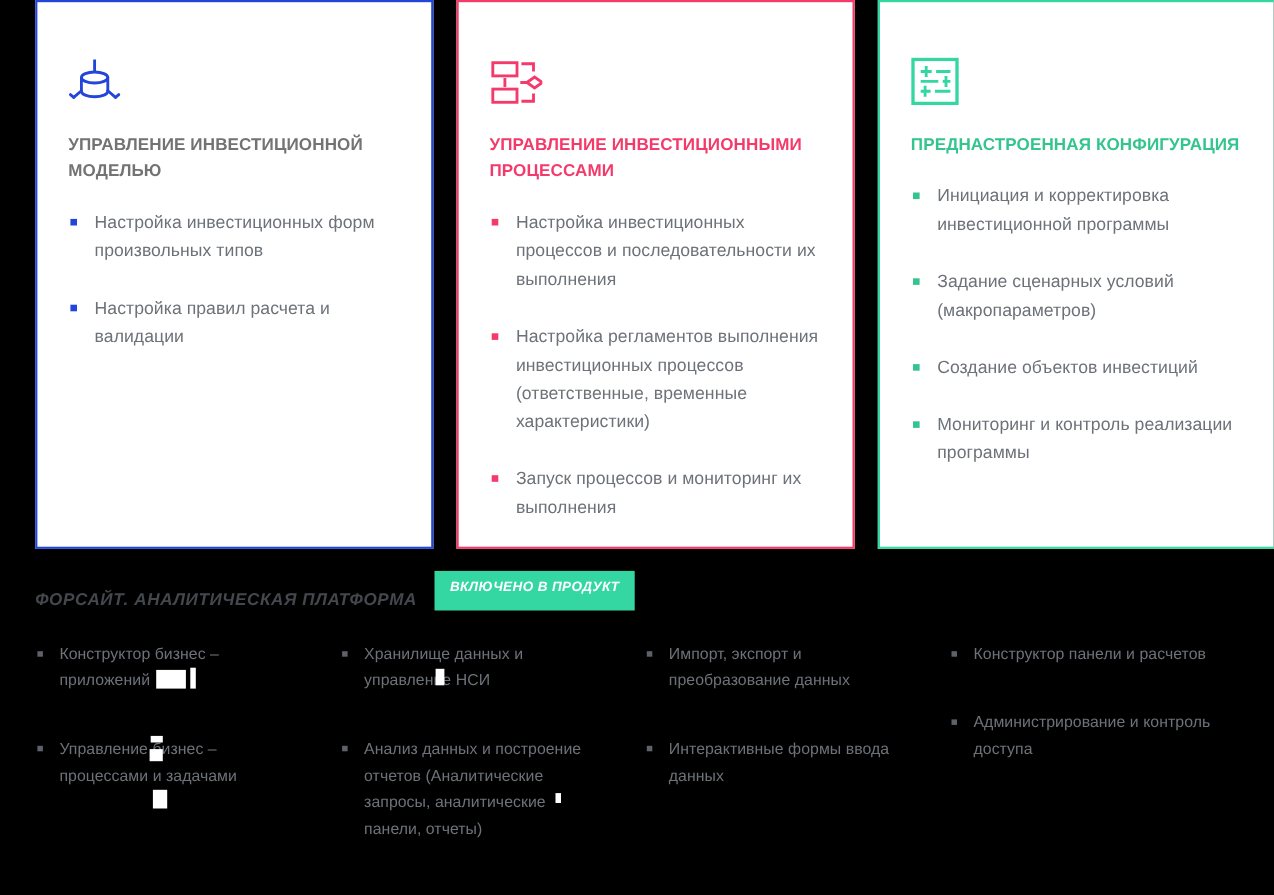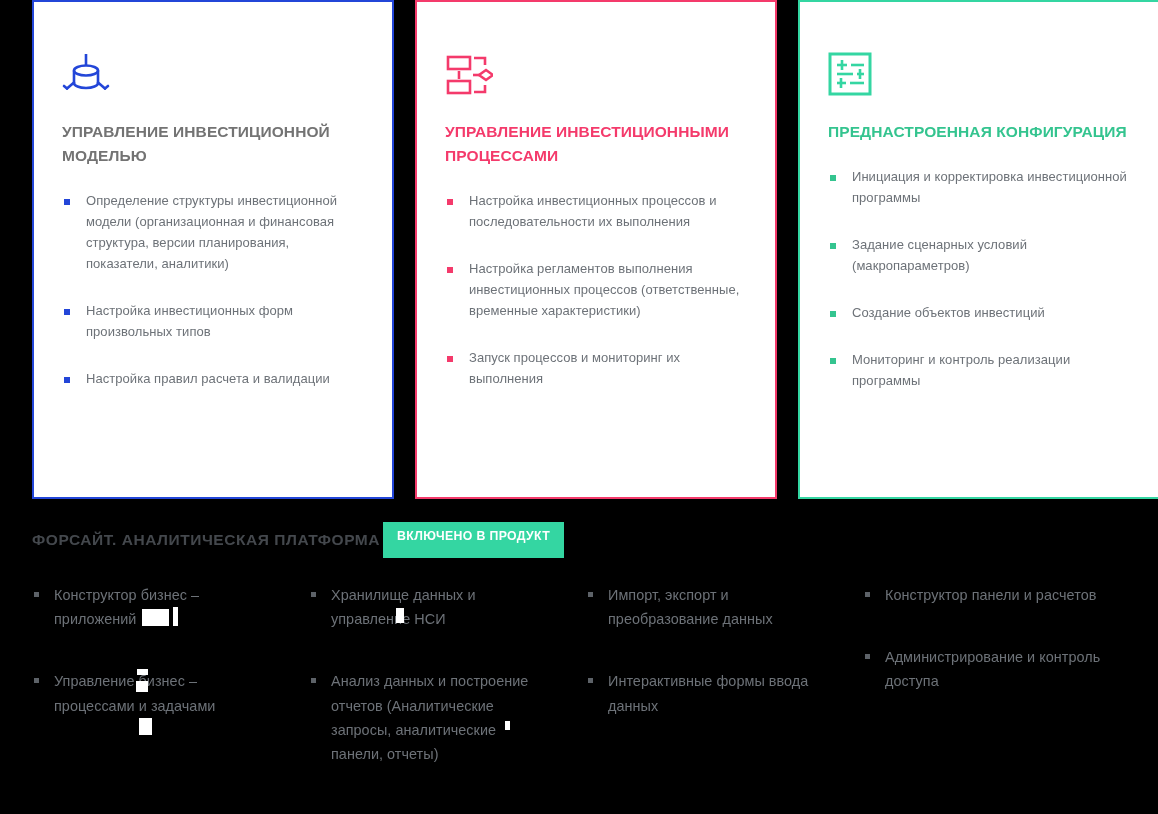--- a/index.html
+++ b/index.html
@@ -57,21 +57,21 @@
   }
   .card.pink  .card-title { color: #f43a6b; }
   .card.green .card-title { color: #34c48f; }
 
   .card-list { list-style: none; }
 
   .card-list li {
     position: relative;
     padding-left: 24px;
     margin-bottom: 26px;
-    font-size: 13px;
+    font-size: 16px;
     line-height: 1.62;
     color: #6d7278;
     letter-spacing: 0.05px;
   }
 
   .card-list li .bullet {
     position: absolute;
     left: 2px;
     top: 9px;
     width: 6px;
@@ -85,24 +85,25 @@
   
   .bottom {
     position: absolute;
     left: 32px;
     top: 525px;
     width: 1110px;
   }
 
   .bottom-head {
     display: flex;
-    align-items: center;
-    gap: 3px;
+    align-items: flex-end;
+    gap: 16px;
     height: 30px;
     margin-bottom: 28px;
+    font-style: italic;
   }
 
   .bottom-title {
     font-size: 15.5px;
     font-weight: bold;
     letter-spacing: 0.55px;
     color: #44484d;
     text-transform: uppercase;
     white-space: nowrap;
   }
@@ -168,21 +169,20 @@
         <ellipse cx="24" cy="18.5" rx="12" ry="5" stroke="#2346d8" stroke-width="2.6" fill="none"></ellipse>
         <path d="M12 18.5 V31 a12 5 0 0 0 24 0 V18.5" stroke="#2346d8" stroke-width="2.6" fill="none"></path>
         <path d="M12 30.5 L5 36.5" stroke="#2346d8" stroke-width="2.6" stroke-linecap="round"></path>
         <path d="M36 30.5 L43 36.5" stroke="#2346d8" stroke-width="2.6" stroke-linecap="round"></path>
         <path d="M5 36.5 L2 34" stroke="#2346d8" stroke-width="2.6" stroke-linecap="round"></path>
         <path d="M43 36.5 L46 34" stroke="#2346d8" stroke-width="2.6" stroke-linecap="round"></path>
       </svg>
     </span>
     <div class="card-title">УПРАВЛЕНИЕ ИНВЕСТИЦИОННОЙ МОДЕЛЬЮ</div>
     <ul class="card-list">
-      <li><span class="bullet"></span><span>Определение структуры инвестиционной модели (организационная и финансовая структура, версии планирования, показатели, аналитики)</span></li>
       <li><span class="bullet"></span><span>Настройка инвестиционных форм произвольных типов</span></li>
       <li><span class="bullet"></span><span>Настройка правил расчета и валидации</span></li>
     </ul>
   </div>
 
   <div class="card pink">
     <span class="card-icon">
       <svg width="48" height="46" viewBox="0 0 48 46" fill="none">
         <rect x="3" y="5" width="22" height="12" stroke="#f43a6b" stroke-width="2.6" fill="none"></rect>
         <rect x="3" y="29" width="22" height="12" stroke="#f43a6b" stroke-width="2.6" fill="none"></rect>

